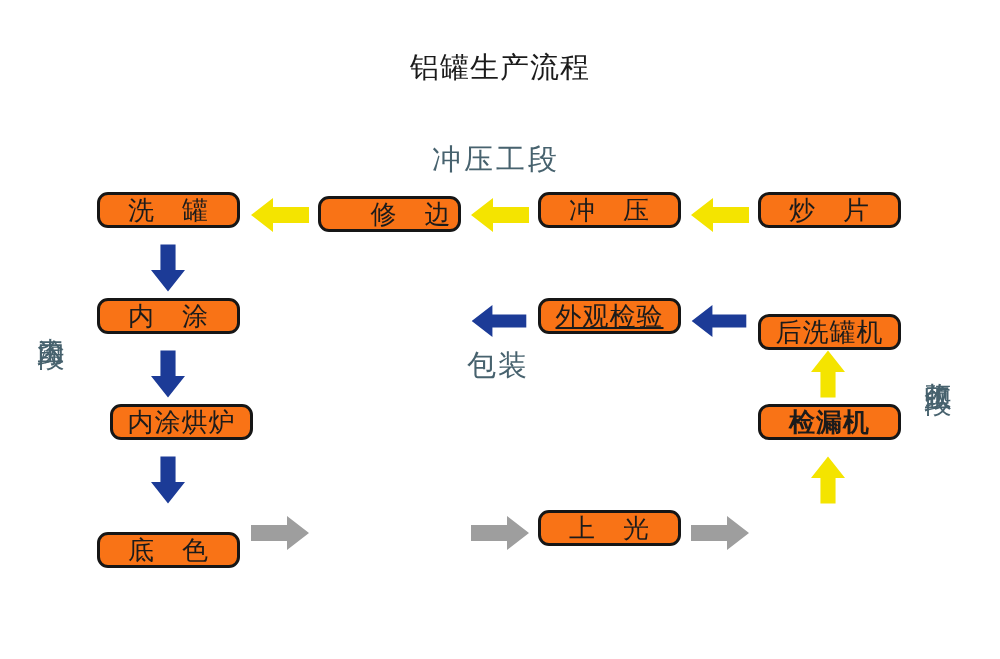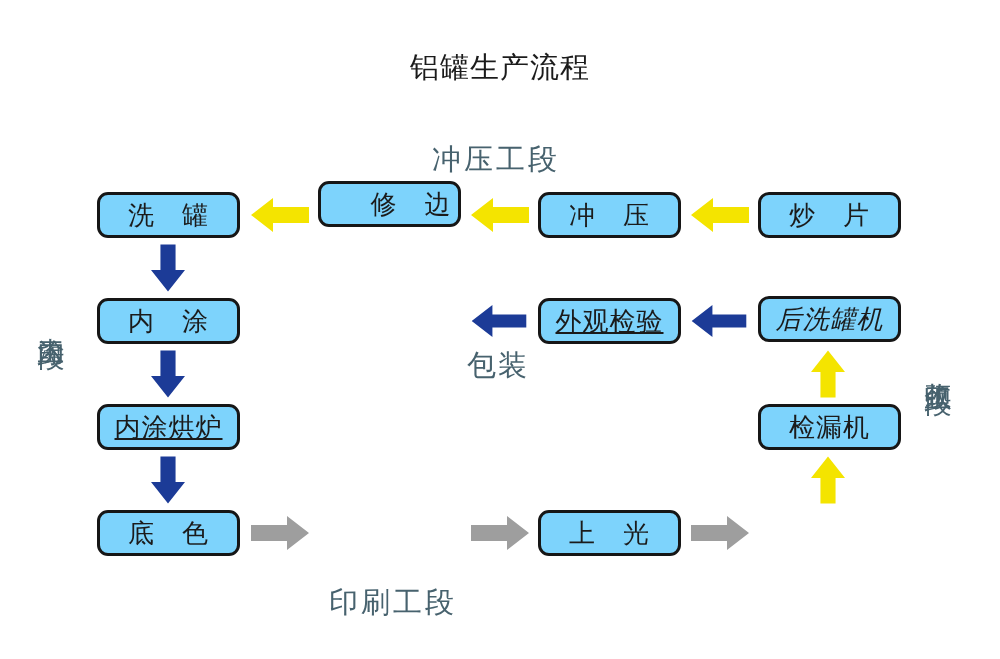--- a/index.html
+++ b/index.html
@@ -23,25 +23,25 @@
     overflow:hidden;
   }
   .title{
     position:absolute;left:0;top:48px;width:1000px;
     text-align:center;
     font-size:29px;color:var(--box-text);
     letter-spacing:1px;
   }
   .box{
     position:absolute;
-    width:143px;height:46px;
+    width:143px;height:36px;
     box-sizing:border-box;
     border:3px solid var(--box-border);
     border-radius:11px;
-    background:#7dd3fc;
+    background:#f97316;
     display:flex;align-items:center;justify-content:center;
     font-size:26px;color:var(--box-text);
     letter-spacing:1px;
     white-space:nowrap;
   }
   .slabel{
     position:absolute;
     color:var(--label-teal);
     font-size:29px;
     letter-spacing:3px;
@@ -60,37 +60,36 @@
 </style>
 </head>
 <body>
 
 <div class="canvas">
 
   <div class="title">铝罐生产流程</div>
 
   <div class="slabel" style="left:432px;top:140px;">冲压工段</div>
   <div class="slabel" style="left:467px;top:346px;letter-spacing:2px;">包装</div>
-  <div class="slabel" style="left:329px;top:583px;">印刷工段</div>
   <div class="slabel vert" style="left:33px;top:316px;">内涂工段</div>
   <div class="slabel vert" style="left:920px;top:362px;">收颈工段</div>
 
   <div class="box" style="left:97px;top:192px;">洗　罐</div>
-  <div class="box" style="left:318px;top:181px;padding-left:43px;">修　边</div>
+  <div class="box" style="left:318px;top:196px;padding-left:43px;">修　边</div>
   <div class="box" style="left:538px;top:192px;">冲　压</div>
   <div class="box" style="left:97px;top:298px;">内　涂</div>
 
   <div class="box" style="left:758px;top:192px;">炒　片</div>
   <div class="box" style="left:538px;top:298px;text-decoration:underline;">外观检验</div>
-  <div class="box" style="left:758px;top:296px;font-style:italic;">后洗罐机</div>
+  <div class="box" style="left:758px;top:314px;">后洗罐机</div>
 
-  <div class="box" style="left:97px;top:404px;text-decoration:underline;">内涂烘炉</div>
-  <div class="box" style="left:758px;top:404px;">检漏机</div>
+  <div class="box" style="left:110px;top:404px;">内涂烘炉</div>
+  <div class="box" style="left:758px;top:404px;font-weight:bold;">检漏机</div>
 
-  <div class="box" style="left:97px;top:510px;">底　色</div>
+  <div class="box" style="left:97px;top:532px;">底　色</div>
   <div class="box" style="left:538px;top:510px;">上　光</div>
 
   <svg class="arrow" style="left:251px;top:198px;" width="58" height="34" viewBox="0 0 58 34">
       <polygon class="fill-yellow" points="0,17 22,0 22,9 58,9 58,25 22,25 22,34"></polygon>
     </svg>
   <svg class="arrow" style="left:471px;top:198px;" width="58" height="34" viewBox="0 0 58 34">
       <polygon class="fill-yellow" points="0,17 22,0 22,9 58,9 58,25 22,25 22,34"></polygon>
     </svg>
   <svg class="arrow" style="left:691px;top:198px;" width="58" height="34" viewBox="0 0 58 34">
       <polygon class="fill-yellow" points="0,17 22,0 22,9 58,9 58,25 22,25 22,34"></polygon>

